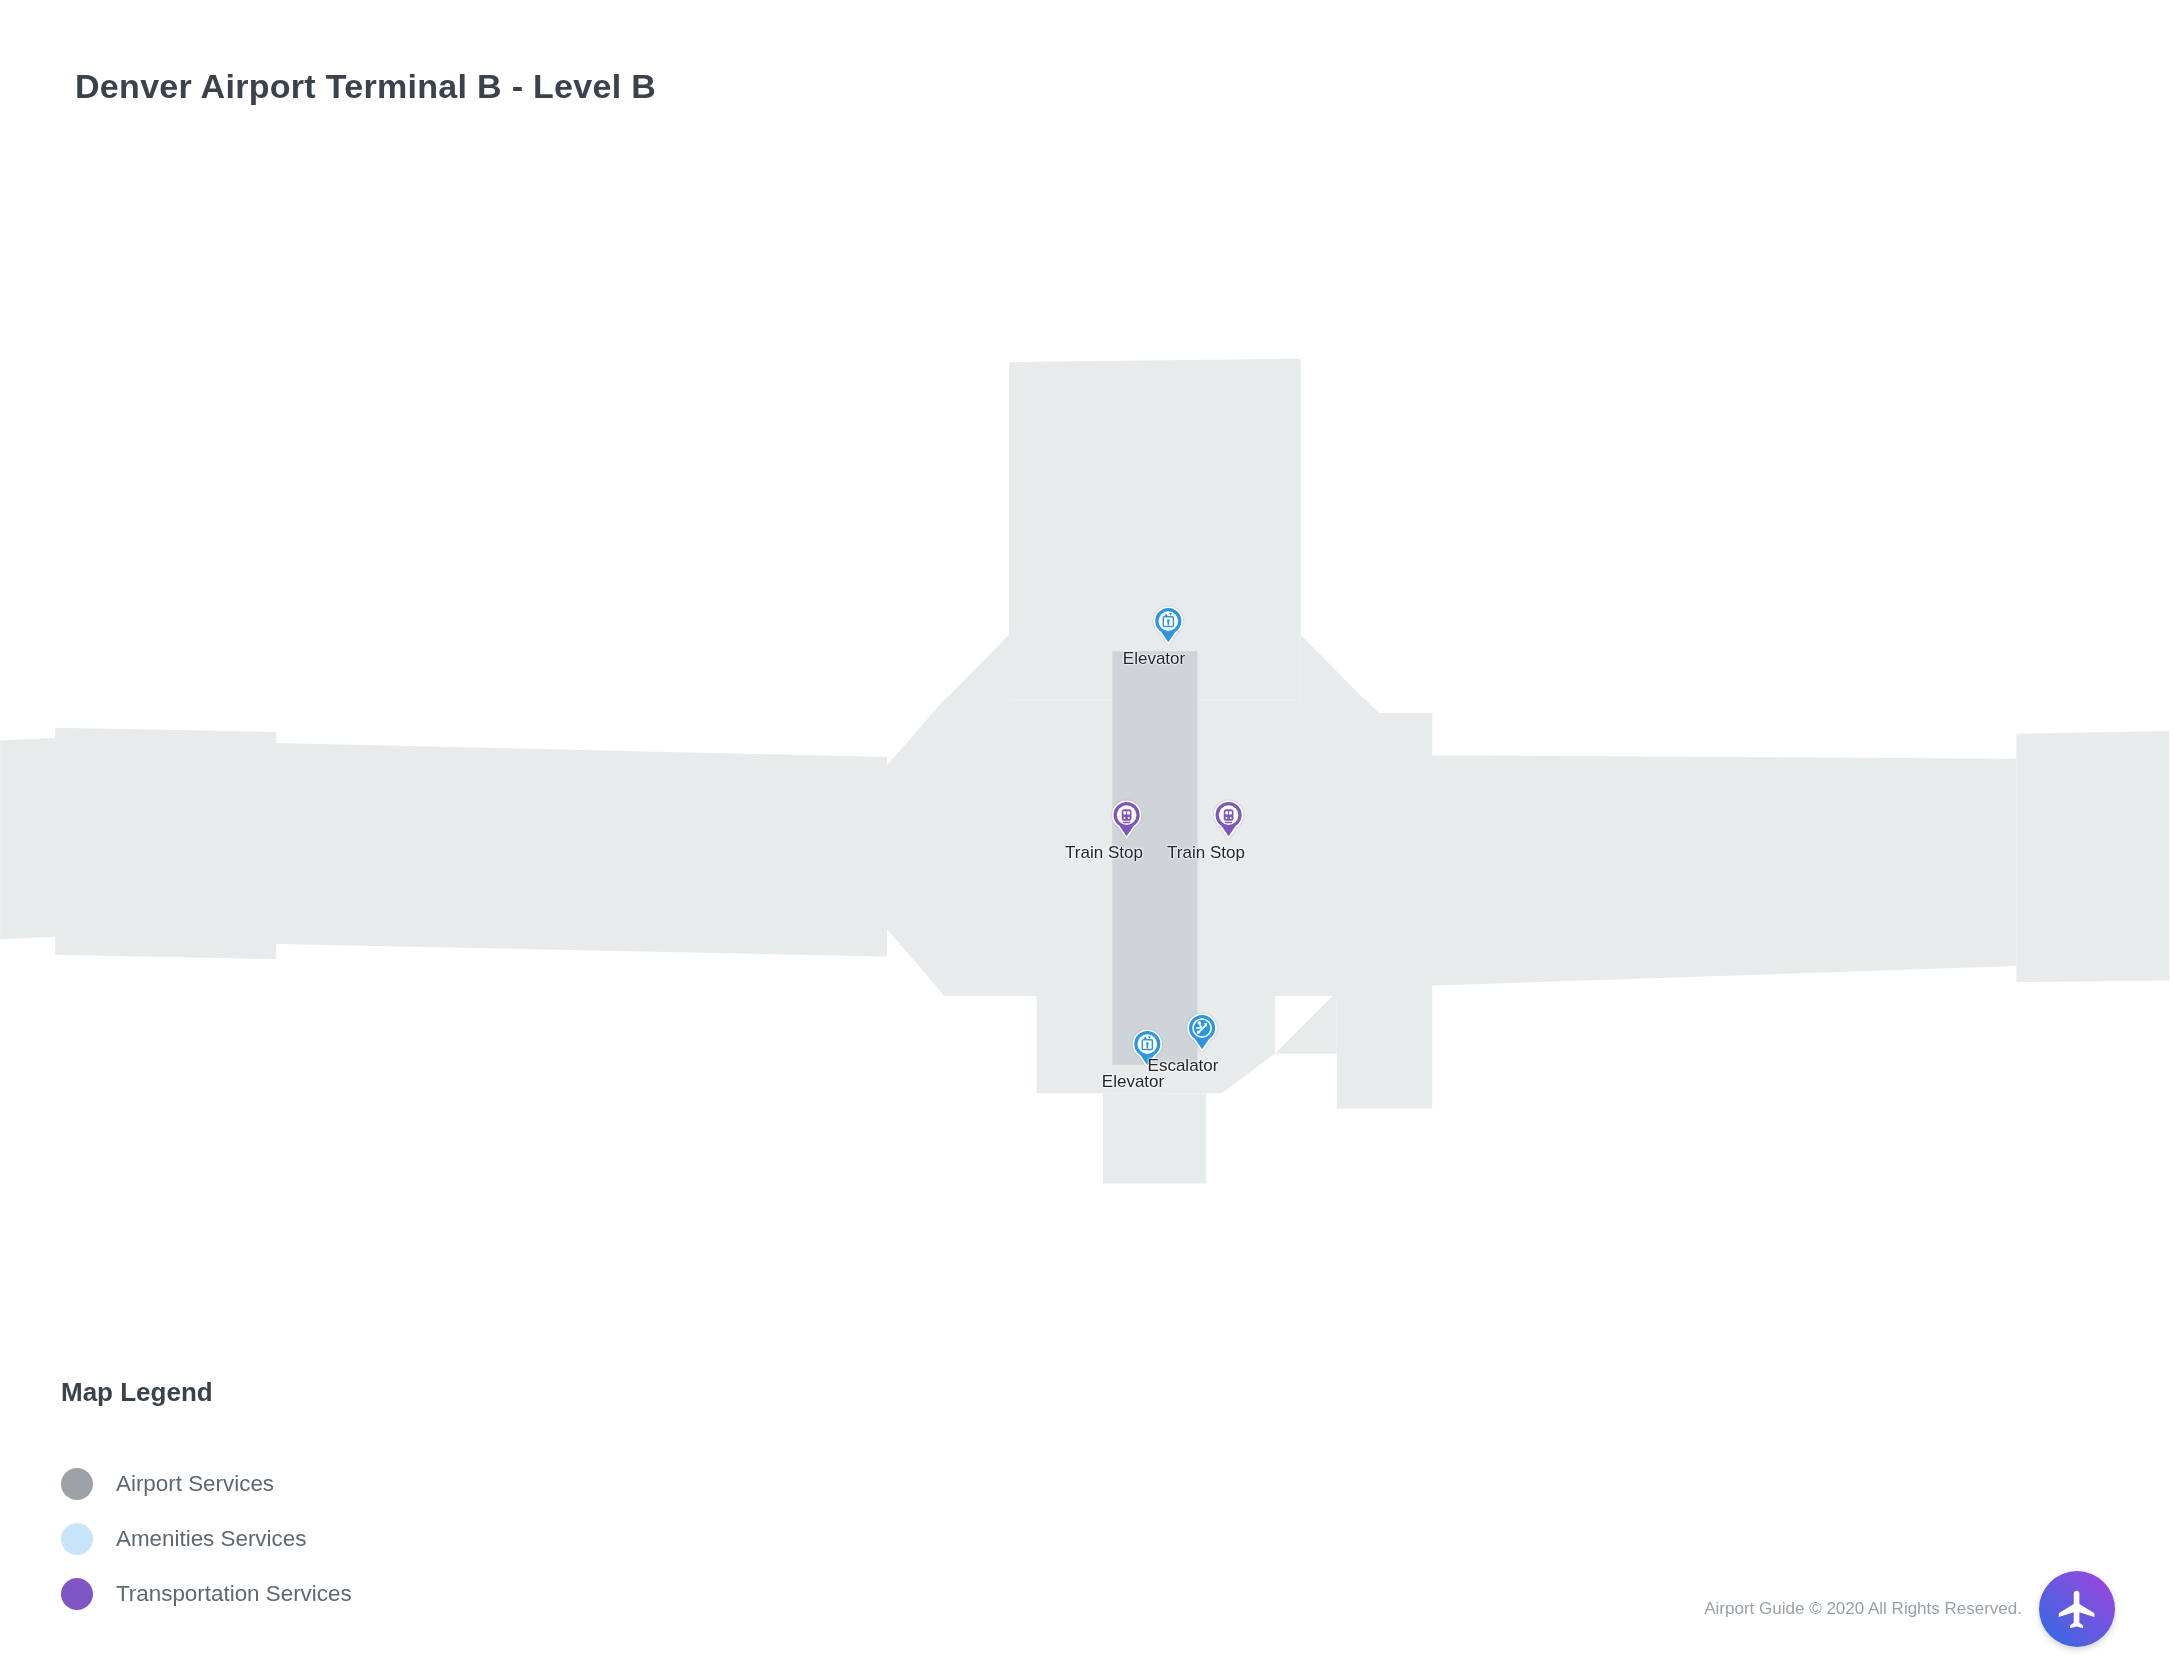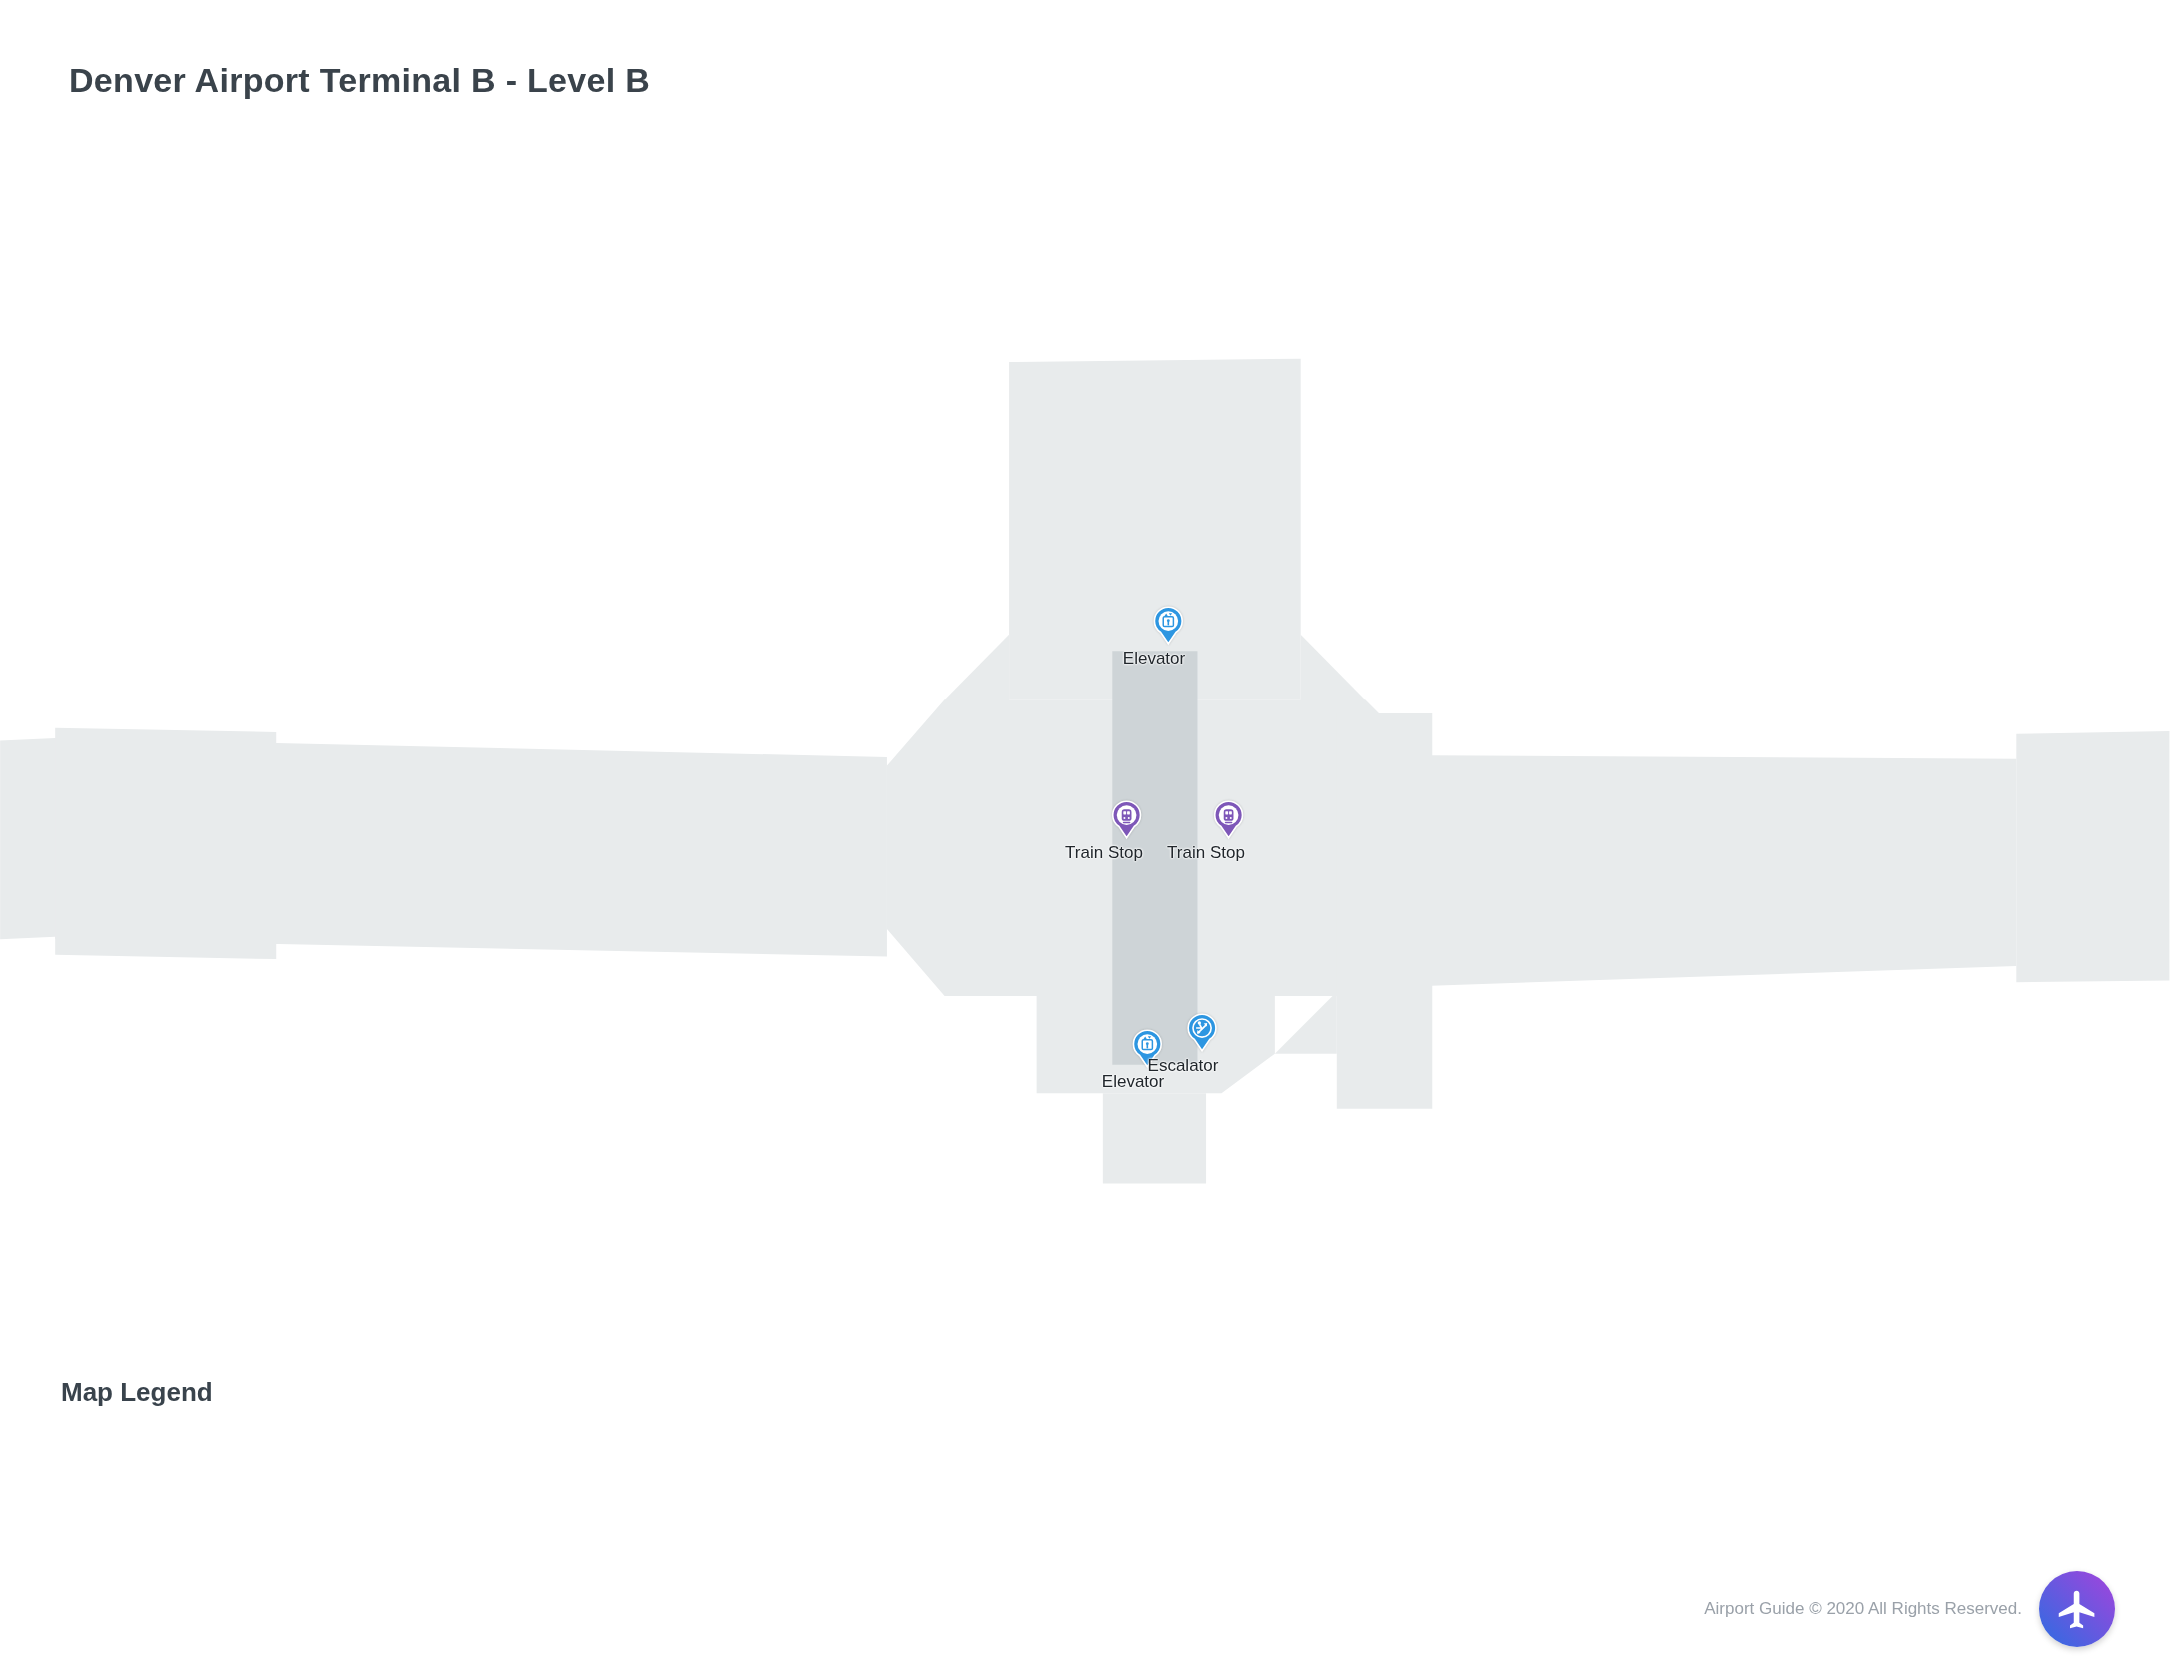--- a/index.html
+++ b/index.html
@@ -9,21 +9,21 @@
     position: relative;
     background: #ffffff;
     overflow: hidden;
     font-family: "Liberation Sans", sans-serif;
   }
 
   .page-title {
     position: absolute;
     left: 61px;
     top: 53px;
-    margin: 8px;
+    margin: 14px;
     font-size: 34px;
     font-weight: 700;
     color: #3a434b;
     letter-spacing: 0.3px;
   }
 
   .map-svg { position: absolute; left: 0; top: 0; }
   .shape-terminal { fill: var(--terminal-fill, #e8ebec); }
   .shape-corridor { fill: var(--corridor-fill, #ced4d7); }
 
@@ -171,20 +171,36 @@
     <svg class="pin" viewBox="0 0 48 62" style="color: rgb(45, 150, 225);">
       <path class="pin-body" d="M24 2.5 C35.3 2.5 44.5 11.7 44.5 23 C44.5 30.2 40.8 36.4 35.2 39.9 L24 56.5 L12.8 39.9 C7.2 36.4 3.5 30.2 3.5 23 C3.5 11.7 12.7 2.5 24 2.5 Z" fill="currentColor" stroke="#ffffff" stroke-width="2.4"></path>
     <use href="#escalator-icon" xlink:href="#escalator-icon"></use>
       </svg>
     <div class="marker-label">Escalator</div>
   </div>
 </div>
 
 <div class="legend">
   <h2 class="legend-title">Map Legend</h2>
+  <div id="legend-items">
+  <div class="legend-item">
+    <span class="legend-swatch" style="background: rgb(156, 162, 168);"></span>
+    <span class="legend-label">Airport Services</span>
+  </div>
+
+  <div class="legend-item">
+    <span class="legend-swatch" style="background: rgb(200, 228, 248);"></span>
+    <span class="legend-label">Amenities Services</span>
+  </div>
+
+  <div class="legend-item">
+    <span class="legend-swatch" style="background: rgb(126, 87, 194);"></span>
+    <span class="legend-label">Transportation Services</span>
+  </div>
+</div>
 </div>
 
 <div class="copyright">Airport Guide © 2020 All Rights Reserved.</div>
 
 <button class="fab" style="background: linear-gradient(45deg, rgb(44, 109, 226), rgb(164, 67, 220));">
   <svg viewBox="0 0 24 24">
     <use href="#airplane-glyph" xlink:href="#airplane-glyph"></use>
   </svg>
 </button>
 

